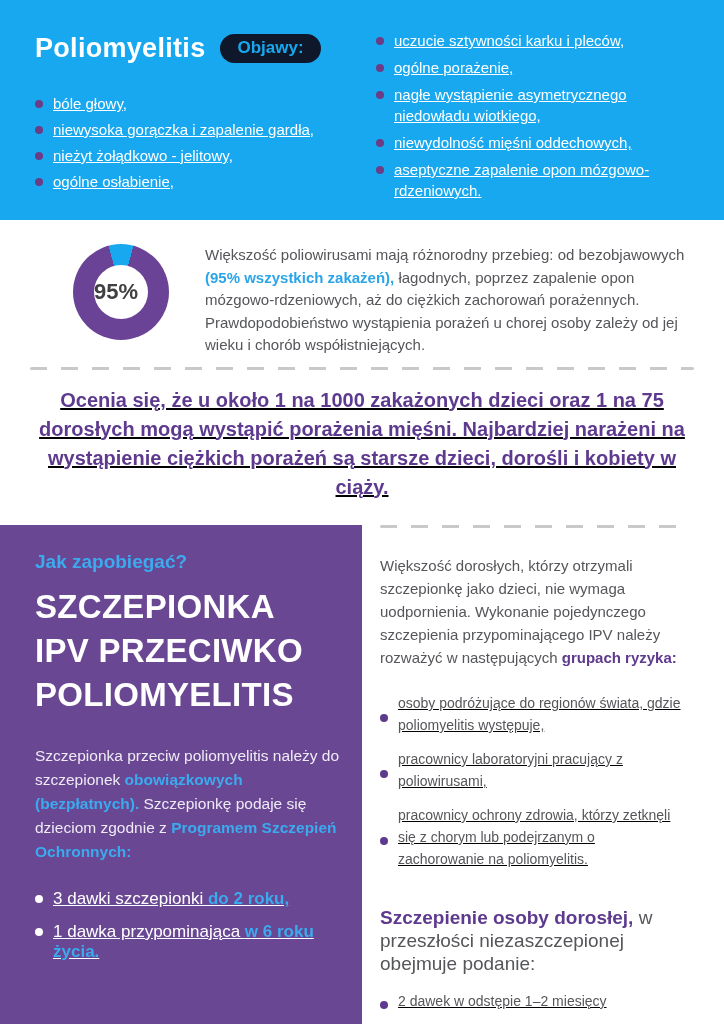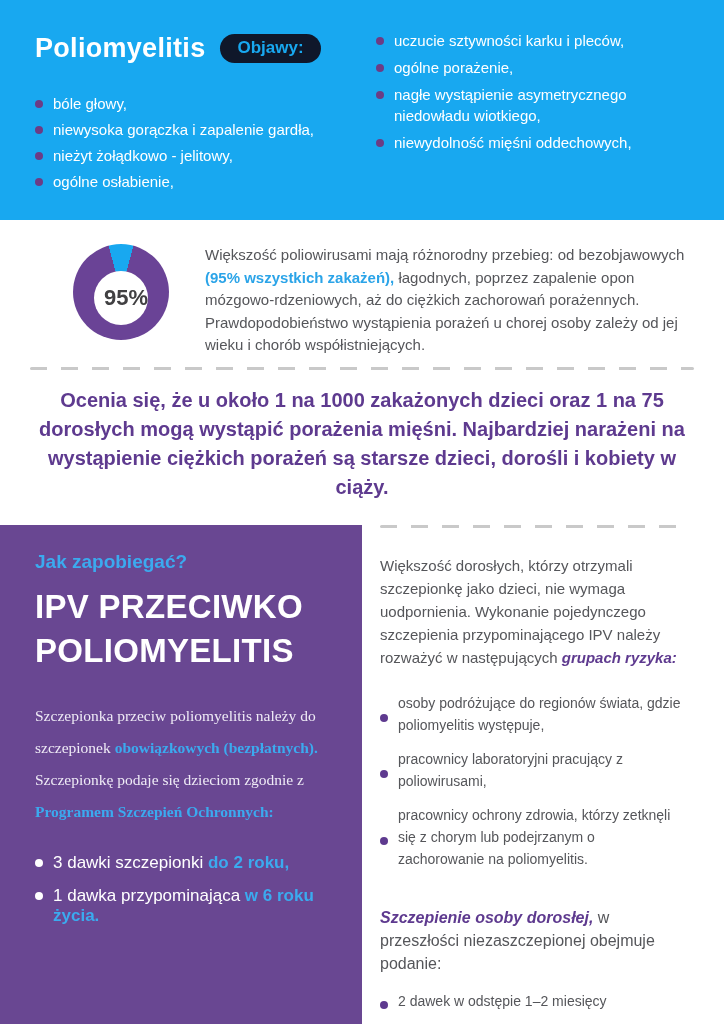--- a/index.html
+++ b/index.html
@@ -14,63 +14,63 @@
   .page{width:724px;height:1024px;display:flex;flex-direction:column;background:#fff;}
 
   
   .hero{background:var(--cyan-bg);height:220px;display:flex;flex:none;color:#fff;}
   .hero-left{flex:none;width:358px;padding:33px 0 0 35px;}
   .hero-right{flex:1;padding:30px 26px 0 18px;}
   .title-row{display:flex;align-items:center;margin-bottom:32px;}
   .page-title{font-size:27px;font-weight:700;letter-spacing:.3px;}
   .badge{background:#0f172a;color:var(--cyan-bg);font-size:17px;font-weight:700;
          padding:5px 17px 7px;border-radius:17px;margin-left:15px;line-height:1;}
-  ul{list-style:none;}
+  ul{list-style:none;text-decoration:underline;}
   .sym-list li{display:flex;align-items:flex-start;margin-bottom:10px;font-size:15px;line-height:16px;}
   .hero-right .sym-list li{line-height:21px;margin-bottom:6px;}
   .dot{flex:none;width:8px;height:8px;border-radius:50%;margin:4px 10px 0 0;background:var(--bullet-plum);}
   .hero-right .dot{margin-top:7px;}
 
   
   .stat{height:147px;flex:none;display:flex;align-items:flex-start;padding:24px 28px 0 73px;}
   .donut{flex:none;width:96px;height:96px;border-radius:50%;position:relative;
          background:conic-gradient(from -15deg,var(--cyan-bg) 0deg 30deg,var(--donut-purple) 30deg 360deg);}
-  .donut-hole{position:absolute;left:21px;top:27px;width:54px;height:54px;border-radius:50%;
-              background:#fff;display:flex;align-items:center;justify-content:flex-end;}
+  .donut-hole{position:absolute;left:21px;top:21px;width:54px;height:54px;border-radius:50%;
+              background:#fff;display:flex;align-items:center;justify-content:flex-start;}
   .donut-hole span{font-size:22px;font-weight:700;color:var(--donut-label);}
   .stat-text{flex:1;margin-left:36px;font-size:15px;line-height:22.5px;color:var(--text-body);}
   .cyan-strong{color:var(--accent);font-weight:700;}
 
   .dashed{height:3px;flex:none;margin:0 30px;border-radius:2px;
           background:repeating-linear-gradient(90deg,var(--divider) 0 17px,transparent 17px 31px);}
 
   
-  .callout{height:155px;flex:none;display:flex;align-items:center;justify-content:center;padding:4px 38px 12px;}
+  .callout{height:155px;flex:none;display:flex;align-items:center;justify-content:center;padding:4px 38px 12px;text-decoration:underline;}
   .callout p{font-size:20px;font-weight:700;line-height:29px;text-align:center;color:var(--purple-deep);}
 
   
   .bottom{flex:1;display:flex;min-height:0;}
   .vaccine-panel{flex:none;width:362px;background:var(--purple-panel);color:#fff;padding:26px 22px 0 35px;}
   .kicker{color:var(--accent-on-purple);font-size:19px;font-weight:700;margin-bottom:12px;}
   .big-headline{font-size:33px;font-weight:800;line-height:44px;letter-spacing:.3px;color:#fff;}
   .big-headline span{display:block;}
-  .panel-para{margin-top:27px;font-size:15.5px;line-height:32px;color:#EFEBF6;font-family:Liberation Serif, serif;}
+  .panel-para{margin-top:27px;font-size:15.5px;line-height:24px;color:#EFEBF6;}
   .accent{color:var(--accent-on-purple);font-weight:700;}
   .panel-list{margin-top:25px;}
   .panel-list li{display:flex;align-items:flex-start;font-size:17px;line-height:20px;margin-bottom:13px;color:#fff;}
   .dot-white{background:#fff;margin-top:6px;}
 
   .adult-col{flex:1;display:flex;flex-direction:column;padding:0 40px 16px 18px;min-height:0;}
   .adult-col .dashed{margin:0 0 26px;}
   .adult-intro{font-size:15px;line-height:23px;color:var(--text-body);margin-bottom:23px;}
-  .purple-strong{color:var(--purple-deep);font-weight:700;font-style:italic;}
+  .purple-strong{color:var(--purple-deep);font-weight:700;}
   .risk-list li,.dose-list li{display:flex;align-items:center;font-size:14px;line-height:22px;
         margin-bottom:12px;color:var(--text-body);}
   .risk-list .dot,.dose-list .dot{background:var(--purple-deep);margin-top:7px;}
-  .adult-dosing{font-size:16px;line-height:23px;color:var(--text-body);margin:24px 0 15px;}
+  .adult-dosing{font-size:19px;line-height:23px;color:var(--text-body);margin:24px 0 15px;}
 </style>
 </head>
 <body>
 
 <div class="page">
 
   <header class="hero">
     <div class="hero-left">
       <div class="title-row">
         <h1 class="page-title">Poliomyelitis</h1>
@@ -106,20 +106,24 @@
             <span>ogólne porażenie,</span>
           </li>
         <li>
             <span class="dot"></span>
             <span>nagłe wystąpienie asymetrycznego niedowładu wiotkiego,</span>
           </li>
         <li>
             <span class="dot"></span>
             <span>niewydolność mięśni oddechowych,</span>
           </li>
+        <li>
+            <span class="dot"></span>
+            <span>aseptyczne zapalenie opon mózgowo-rdzeniowych.</span>
+          </li>
       </ul>
     </div>
   </header>
 
   <section class="stat">
     <div class="donut">
       <div class="donut-hole">
         <span>95%</span>
       </div>
     </div>
@@ -130,20 +134,21 @@
 
   <section class="callout">
     <p>Ocenia się, że u około 1 na 1000 zakażonych dzieci oraz 1 na 75 dorosłych mogą wystąpić porażenia mięśni. Najbardziej narażeni na wystąpienie ciężkich porażeń są starsze dzieci, dorośli i kobiety w ciąży.</p>
   </section>
 
   <div class="bottom">
 
     <aside class="vaccine-panel">
       <p class="kicker">Jak zapobiegać?</p>
       <h2 class="big-headline">
+        <span>SZCZEPIONKA</span>
         <span>IPV PRZECIWKO</span>
         <span>POLIOMYELITIS</span>
       </h2>
       <p class="panel-para"><span>Szczepionka przeciw poliomyelitis należy do szczepionek </span><strong class="accent">obowiązkowych (bezpłatnych).</strong><span> Szczepionkę podaje się dzieciom zgodnie z </span><strong class="accent">Programem Szczepień Ochronnych:</strong></p>
       <ul class="panel-list">
         <li>
             <span class="dot dot-white"></span>
             <span><span>3 dawki szczepionki </span><strong class="accent">do 2 roku,</strong></span>
           </li>
         <li>

